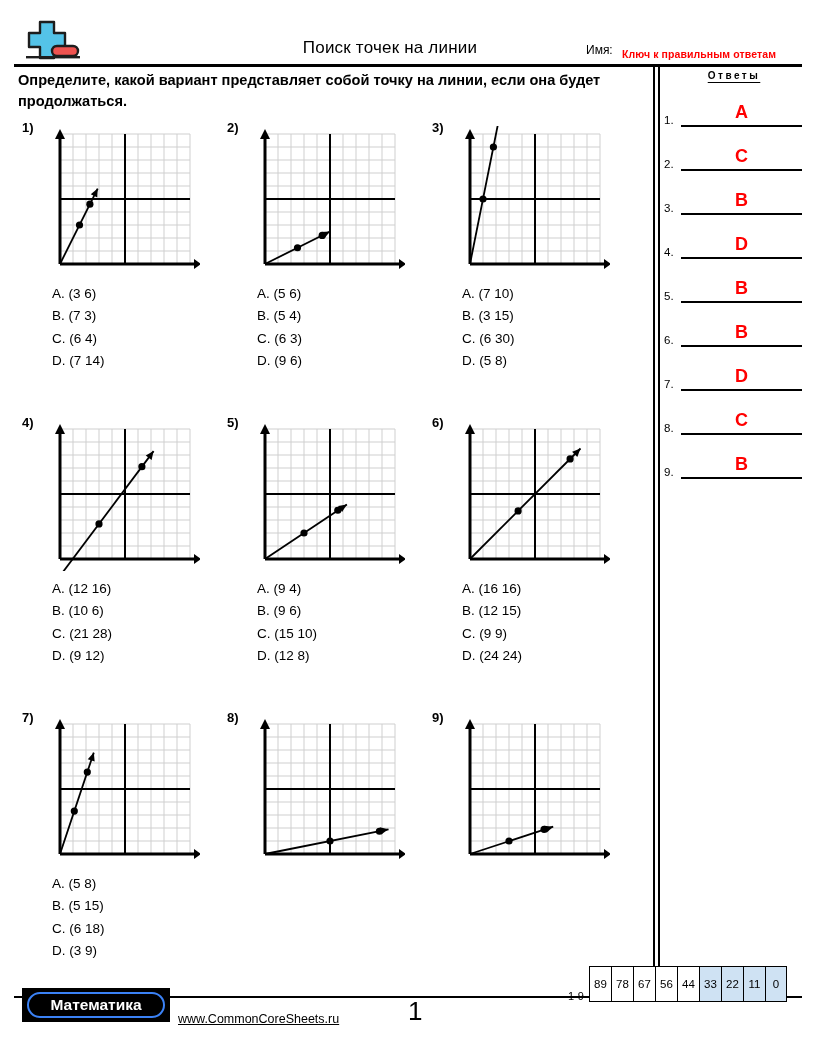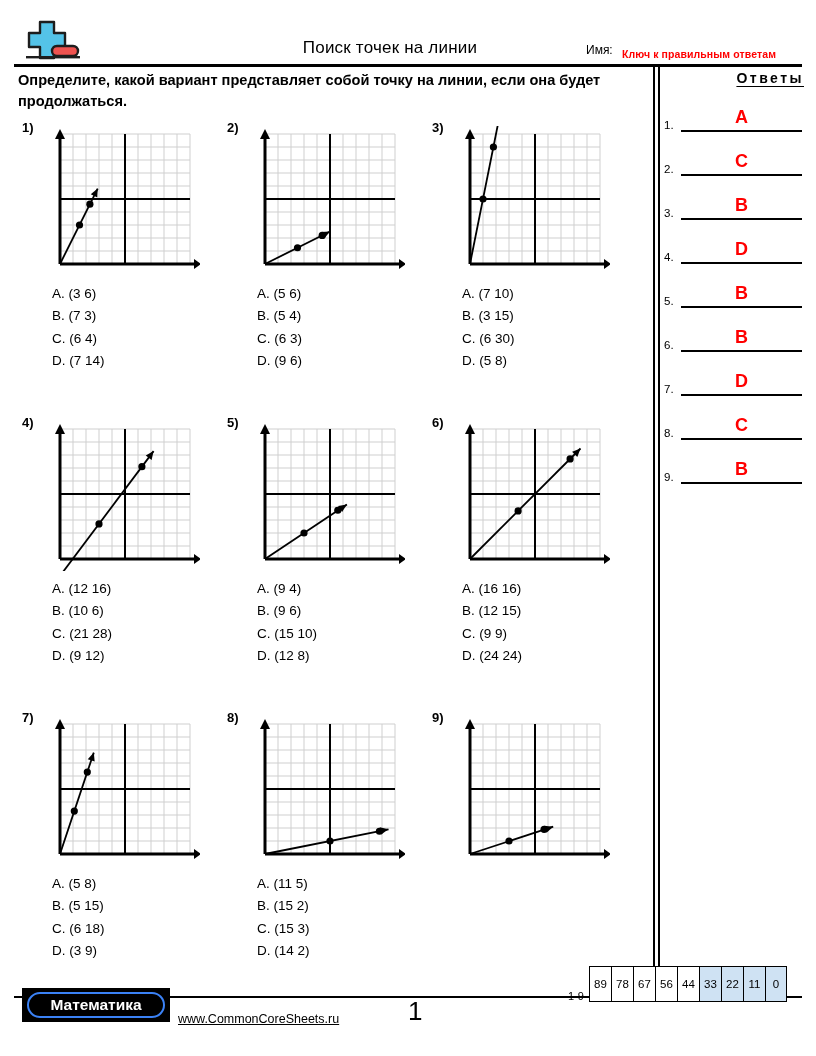--- a/index.html
+++ b/index.html
@@ -59,22 +59,22 @@
     position: absolute; left: 658px; top: 64px;
     width: 2px; height: 930px; background: #000;
   }
 
   
   #answers-panel {
     position: absolute; left: 664px; top: 70px;
     width: 140px;
   }
   #answers-heading {
-    text-align: right;
-    font-size: 14px; font-weight: bold;
+    text-align: center;
+    font-size: 10px; font-weight: bold;
     letter-spacing: 2.5px;
     text-decoration: underline;
     text-underline-offset: 3px;
     padding-bottom: 2px;
   }
   .ans-row {
     position: relative;
     height: 40px;
     margin-top: 4px;
   }
@@ -566,26 +566,20 @@
           <line x1="77" y1="138" x2="77" y2="8" stroke="#000" stroke-width="2"></line>
           <line x1="12" y1="138" x2="12" y2="12" stroke="#000" stroke-width="3"></line>
           <line x1="12" y1="138" x2="146" y2="138" stroke="#000" stroke-width="3"></line>
           <polygon points="7,13 17,13 12,3" fill="#000"></polygon>
           <polygon points="146,133 146,143 153,138" fill="#000"></polygon>
           <line x1="12" y1="138" x2="135.5" y2="113.3" stroke="#000" stroke-width="1.8"></line>
           <polygon points="135.5,113.3 128.16149930653,118.51022145133393 126.72206803243772,111.31306508087252" fill="#000"></polygon>
           <circle cx="77" cy="125" r="3.6" fill="#000"></circle>
           <circle cx="126.4" cy="115.25" r="3.6" fill="#000"></circle>
         </svg></div>
-      <div class="choices">
-        <div class="choice">A. (11 5)</div>
-        <div class="choice">B. (15 2)</div>
-        <div class="choice">C. (15 3)</div>
-        <div class="choice">D. (14 2)</div>
-      </div>
     </div>
     <div class="problem">
       <div class="p-num">9)</div>
       <div class="graph-wrap"><svg width="152" height="150" viewBox="0 0 152 150">
           <line x1="12" y1="138" x2="12" y2="8" stroke="#cfcfcf" stroke-width="1"></line>
           <line x1="12" y1="138" x2="142" y2="138" stroke="#cfcfcf" stroke-width="1"></line>
           <line x1="25" y1="138" x2="25" y2="8" stroke="#cfcfcf" stroke-width="1"></line>
           <line x1="12" y1="125" x2="142" y2="125" stroke="#cfcfcf" stroke-width="1"></line>
           <line x1="38" y1="138" x2="38" y2="8" stroke="#cfcfcf" stroke-width="1"></line>
           <line x1="12" y1="112" x2="142" y2="112" stroke="#cfcfcf" stroke-width="1"></line>

